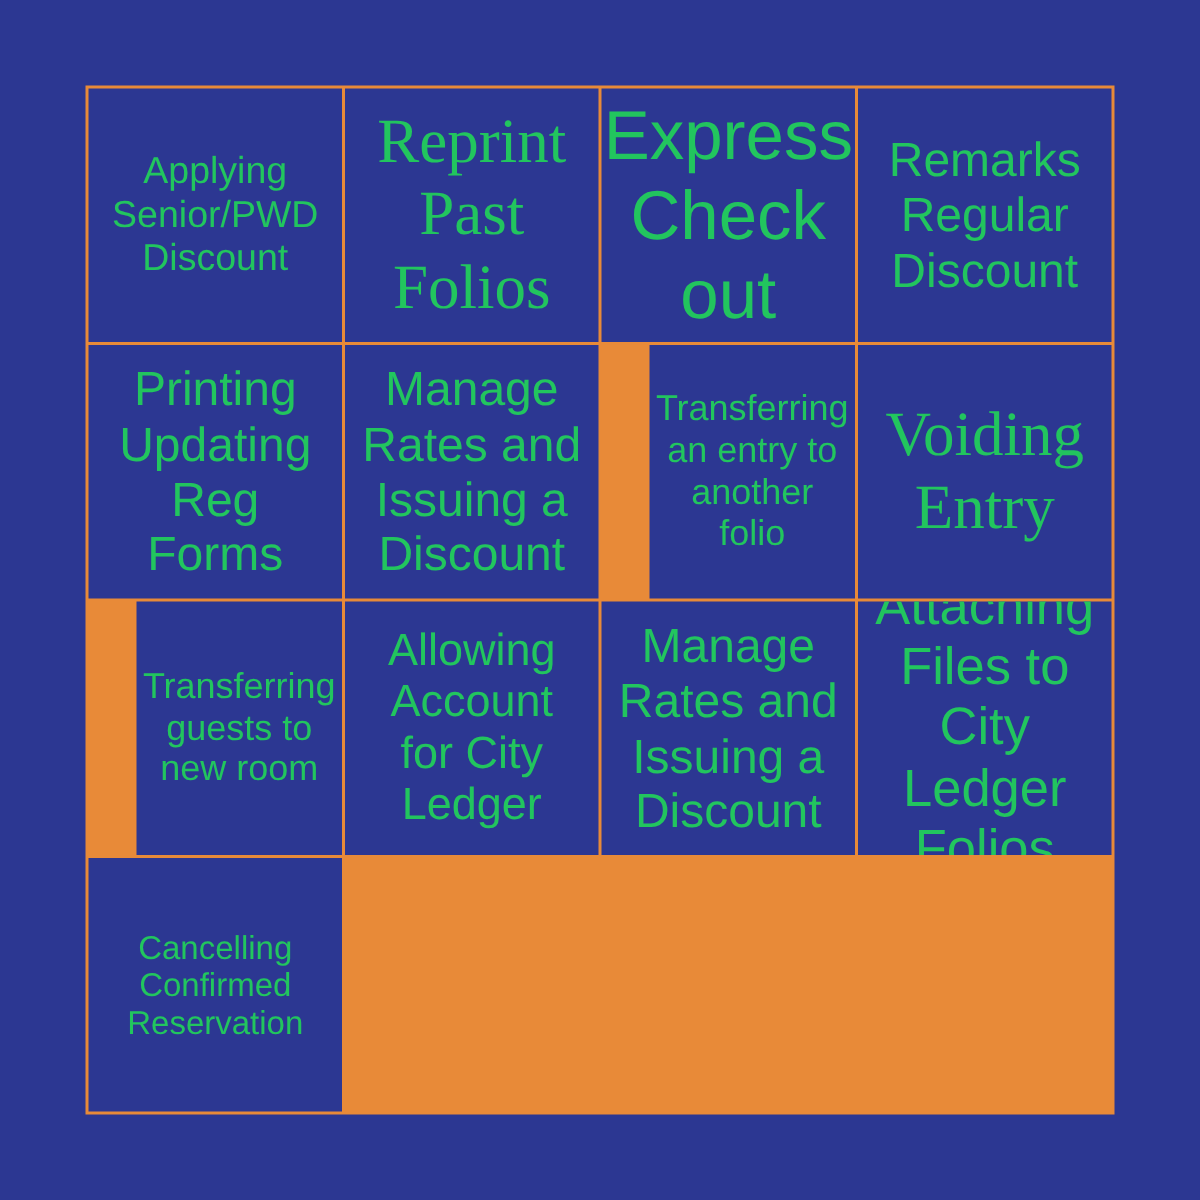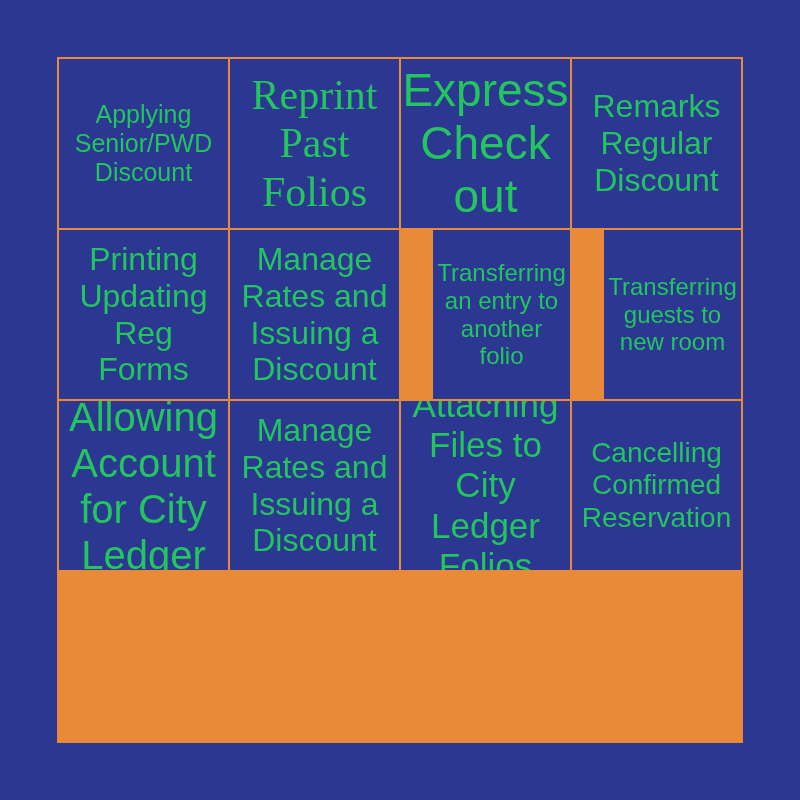--- a/index.html
+++ b/index.html
@@ -33,23 +33,23 @@
     justify-content: center;
     text-align: center;
     white-space: pre-line;         
     line-height: 1.15;
     padding: 2px;
     overflow: hidden;
     cursor: pointer;
   }
   .fs25 { font-size: 25px; }
   .fs26 { font-size: 24px; margin-left: 32px; }
-  .fs28 { font-size: 28px; }
+  .fs28 { font-size: 22px; }
   .fs29 { font-size: 35px; }
-  .fs30 { font-size: 40px; }
+  .fs30 { font-size: 30px; }
   .fs32 { font-size: 32px; }
   .fs35 { font-size: 35px; }
   .fs40 { font-size: 46px; }
   .fs42 { font-size: 42px; font-family: Liberation Serif, serif; }
 </style>
 </head>
 <body>
 
 <div class="board">
   <div class="cell fs25">Applying
@@ -71,20 +71,22 @@
 Forms</div>
   <div class="cell fs32">Manage
 Rates and
 Issuing a
 Discount</div>
 
   <div class="cell fs26">Transferring
 an entry to
 another
 folio</div>
+  <div class="cell fs42">Voiding
+Entry</div>
   <div class="cell fs26">Transferring
 guests to
 new room</div>
 
   <div class="cell fs30">Allowing
 Account
 for City
 Ledger</div>
   <div class="cell fs32">Manage
 Rates and

